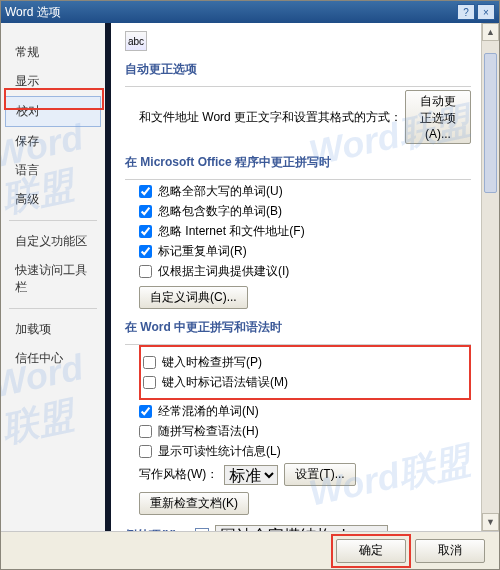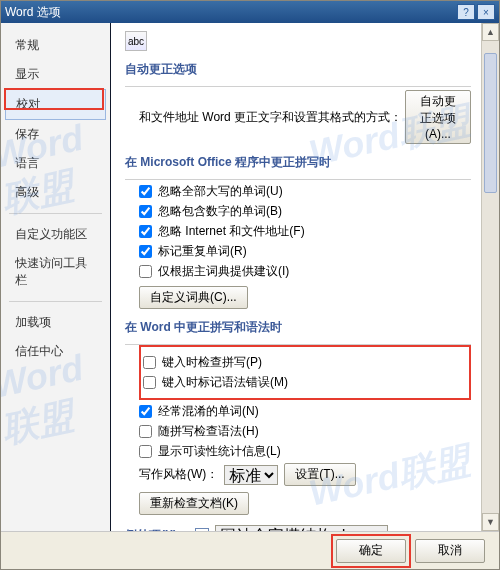--- a/index.html
+++ b/index.html
@@ -2,21 +2,21 @@
 <html><head>
 <meta charset="utf-8">
 <style>
   * { box-sizing: border-box; margin: 0; padding: 0; }
   html, body { width: 500px; height: 570px; font-family: "Microsoft YaHei", "SimSun", Arial, sans-serif; font-size: 12px; background: #ece9d8; overflow: hidden; }
   .window { width: 500px; height: 570px; border: 1px solid #8a867a; display: flex; flex-direction: column; background: #fff; }
   .titlebar { height: 22px; background: linear-gradient(#3a6ea5,#1f4d87); color: #fff; display: flex; align-items: center; padding: 0 4px; font-size: 12px; }
   .titlebar .title { flex: 1; }
   .titlebar .wbtn { width: 18px; height: 16px; border: 1px solid #2a5c9a; background: #d6e4f5; margin-left: 2px; display: flex; align-items: center; justify-content: center; color: #2a5c9a; font-size: 10px; cursor: pointer; }
   .body { flex: 1; display: flex; overflow: hidden; }
-  .sidebar { width: 110px; border-right: 1px solid #0f172a; background: #f3f3f3; padding-top: 8px; position: relative; }
+  .sidebar { width: 110px; border-right: 6px solid #0f172a; background: #f3f3f3; padding-top: 15px; position: relative; }
   .sidebar button { display: block; width: 92%; margin: 0 auto; text-align: left; padding: 6px 10px; background: transparent; border: none; font-size: 12px; cursor: pointer; color: #333; }
   .sidebar button.active { background: #e6eef9; border: 1px solid #9bb7e0; }
   .sidebar .divider { border-top: 1px solid #d0d0d0; margin: 6px 8px; }
   .highlight-sidebar { position:absolute; left:3px; top:65px; width:100px; height:22px; border:2px solid #e63b2e; pointer-events:none;}
   .content-wrap { flex: 1; position: relative; overflow: hidden; }
   .content { position: absolute; left: 0; top: 0; right: 18px; bottom: 0; overflow: hidden; padding: 8px 10px 8px 14px; }
   .scrollbar { position: absolute; right: 0; top: 0; bottom: 0; width: 18px; background: #e8e4db; border-left: 1px solid #c8c5bb; }
   .sb-btn { height: 18px; background: #f4f1e8; border: 1px solid #bdb9ac; margin: 0; display:flex; align-items:center; justify-content:center; font-size:9px; color:#555;}
   .sb-track { position: absolute; top:18px; bottom:18px; left:0; right:0;}
   .sb-thumb { position:absolute; left:2px; right:2px; top:12px; height:140px; background:#cfd7e8; border:1px solid #9aaed0; border-radius:2px;}

